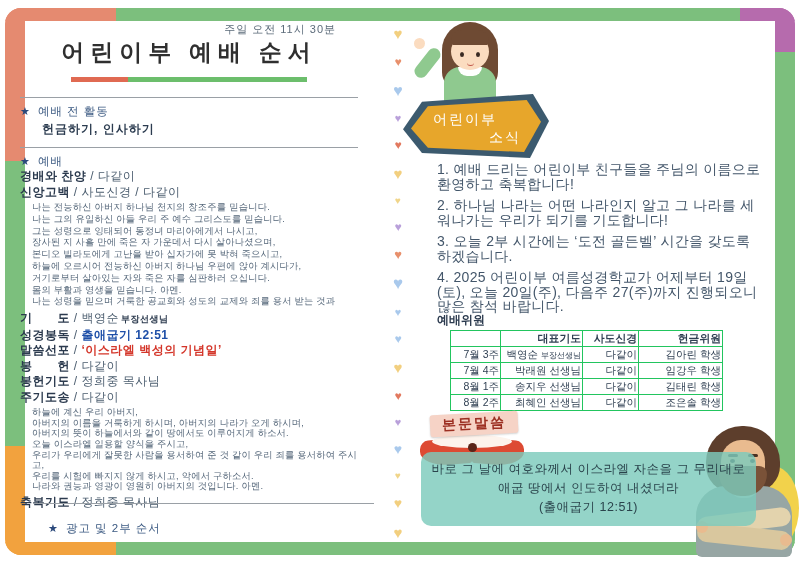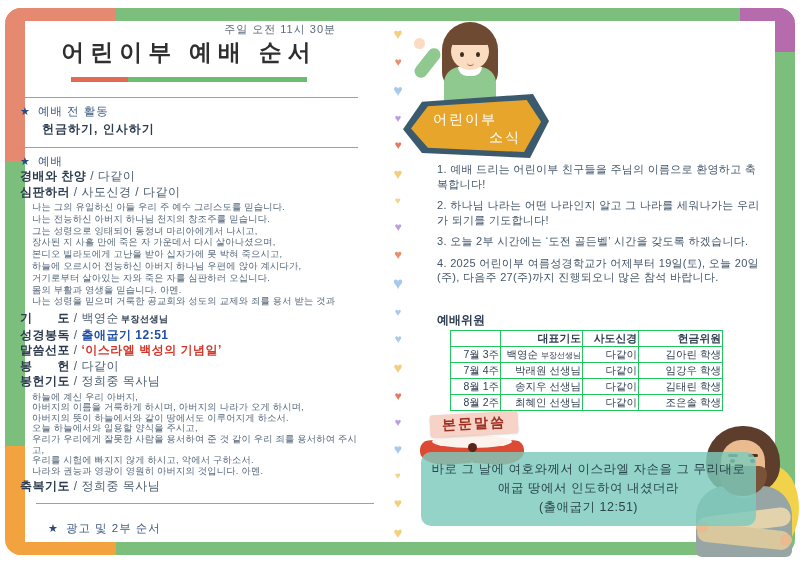--- a/index.html
+++ b/index.html
@@ -41,21 +41,21 @@
   .red{color:#D4362A;font-weight:bold;}
   .prog-note{font-size:9px;font-weight:bold;color:#2b3a4e;margin-left:2px;}
   .block{margin:2px 0 3px 12px;font-size:9.3px;color:#55677a;letter-spacing:0.2px;}
   .block p{margin:0;line-height:11.8px;}
   .block.prayer p{line-height:10.6px;}
   .announce{position:absolute;left:48px;top:521px;font-size:11.5px;color:#3c5a82;z-index:4;letter-spacing:1px;}
   .rule3{position:absolute;left:36px;top:503px;width:338px;z-index:4;}
 
   
   .news{position:absolute;left:437px;top:162px;width:328px;z-index:4;}
-  .news p{margin:0 0 7px 0;font-size:11px;line-height:14.5px;color:#43566a;letter-spacing:0.3px;}
+  .news p{margin:0 0 7px 0;font-size:14px;line-height:14.5px;color:#43566a;letter-spacing:0.3px;}
   .committee-title{position:absolute;left:437px;top:312px;font-size:12px;font-weight:bold;color:#2b3a4e;z-index:4;}
   table.committee{position:absolute;left:450px;top:330px;width:272px;border-collapse:collapse;
         table-layout:fixed;z-index:4;font-size:10.5px;color:#2f3f52;}
   table.committee th,table.committee td{border:1px solid #22c55e;text-align:right;padding:0 1px;height:15px;line-height:13px;}
   table.committee th{font-size:10.8px;}
   .c-w{width:50px;} .c-p{width:82px;} .c-c{width:56px;} .c-o{width:84px;}
   .cell-note{font-size:8px;}
 
   
   .girl{position:absolute;left:427px;top:20px;width:86px;height:100px;z-index:3;}
@@ -170,42 +170,43 @@
     <div class="g"></div>
   </div>
   <hr class="rule rule1">
   <div class="sec-head"><span class="star">★</span><span>예배 전 활동</span></div>
   <div class="sec1-content">헌금하기, 인사하기</div>
   <hr class="rule rule2">
   <div class="sec-head"><span class="star">★</span><span>예배</span></div>
 
   <div class="prog">
     <div class="prog-line"><span class="b">경배와 찬양</span><span> / </span><span>다같이</span></div>
-    <div class="prog-line"><span class="b">심판하러</span><span> / </span><span>사도신경 / 다같이</span></div>
+    <div class="prog-line"><span class="b">신앙고백</span><span> / </span><span>사도신경 / 다같이</span></div>
     <div class="block">
+      <p>나는 전능하신 아버지 하나님 천지의 창조주를 믿습니다.</p>
       <p>나는 그의 유일하신 아들 우리 주 예수 그리스도를 믿습니다.</p>
-      <p>나는 전능하신 아버지 하나님 천지의 창조주를 믿습니다.</p>
       <p>그는 성령으로 잉태되어 동정녀 마리아에게서 나시고,</p>
       <p>장사된 지 사흘 만에 죽은 자 가운데서 다시 살아나셨으며,</p>
       <p>본디오 빌라도에게 고난을 받아 십자가에 못 박혀 죽으시고,</p>
       <p>하늘에 오르시어 전능하신 아버지 하나님 우편에 앉아 계시다가,</p>
       <p>거기로부터 살아있는 자와 죽은 자를 심판하러 오십니다.</p>
       <p>몸의 부활과 영생을 믿습니다. 아멘.</p>
       <p>나는 성령을 믿으며 거룩한 공교회와 성도의 교제와 죄를 용서 받는 것과</p>
     </div>
     <div class="prog-line"><span class="b">기　　도</span><span> / </span><span>백영순</span><span class="prog-note">부장선생님</span></div>
     <div class="prog-line"><span class="b">성경봉독</span><span> / </span><span class="blue">출애굽기 12:51</span></div>
     <div class="prog-line"><span class="b">말씀선포</span><span> / </span><span class="red">‘이스라엘 백성의 기념일’</span></div>
     <div class="prog-line"><span class="b">봉　　헌</span><span> / </span><span>다같이</span></div>
     <div class="prog-line"><span class="b">봉헌기도</span><span> / </span><span>정희중 목사님</span></div>
+    <div class="prog-line"><span class="b">주기도송</span><span> / </span><span>다같이</span></div>
     <div class="block prayer">
       <p>하늘에 계신 우리 아버지,</p>
       <p>아버지의 이름을 거룩하게 하시며, 아버지의 나라가 오게 하시며,</p>
       <p>아버지의 뜻이 하늘에서와 같이 땅에서도 이루어지게 하소서.</p>
-      <p>오늘 하늘에서와 일용할 양식을 주시고,</p>
+      <p>오늘 이스라엘 일용할 양식을 주시고,</p>
       <p>우리가 우리에게 잘못한 사람을 용서하여 준 것 같이 우리 죄를 용서하여 주시고,</p>
       <p>우리를 시험에 빠지지 않게 하시고, 악에서 구하소서.</p>
       <p>나라와 권능과 영광이 영원히 아버지의 것입니다. 아멘.</p>
     </div>
     <div class="prog-line"><span class="b">축복기도</span><span> / </span><span>정희중 목사님</span></div>
   </div>
 </div>
 <hr class="rule rule3">
 <div class="announce"><span class="star">★</span><span>광고 및 2부 순서</span></div>
 

